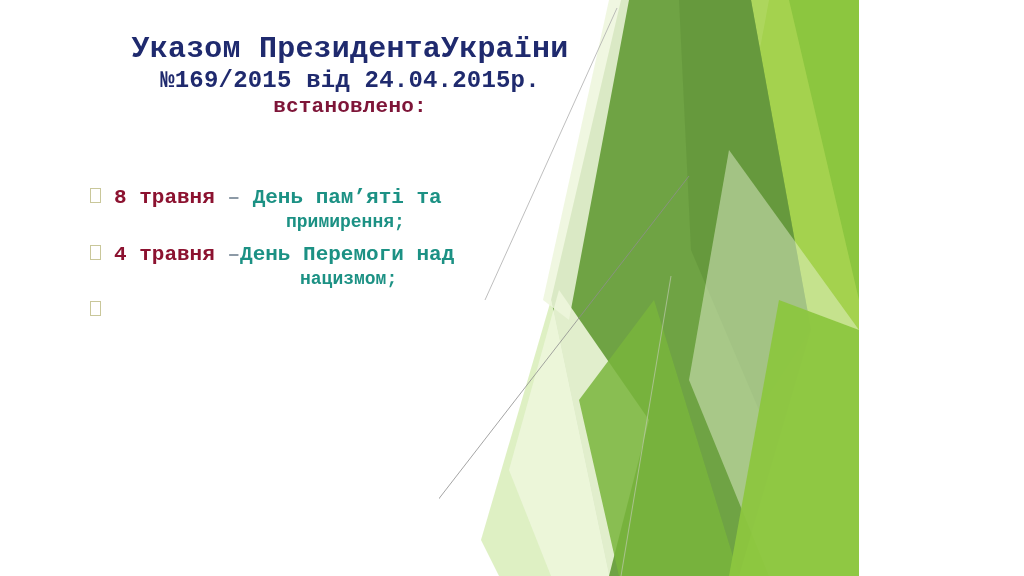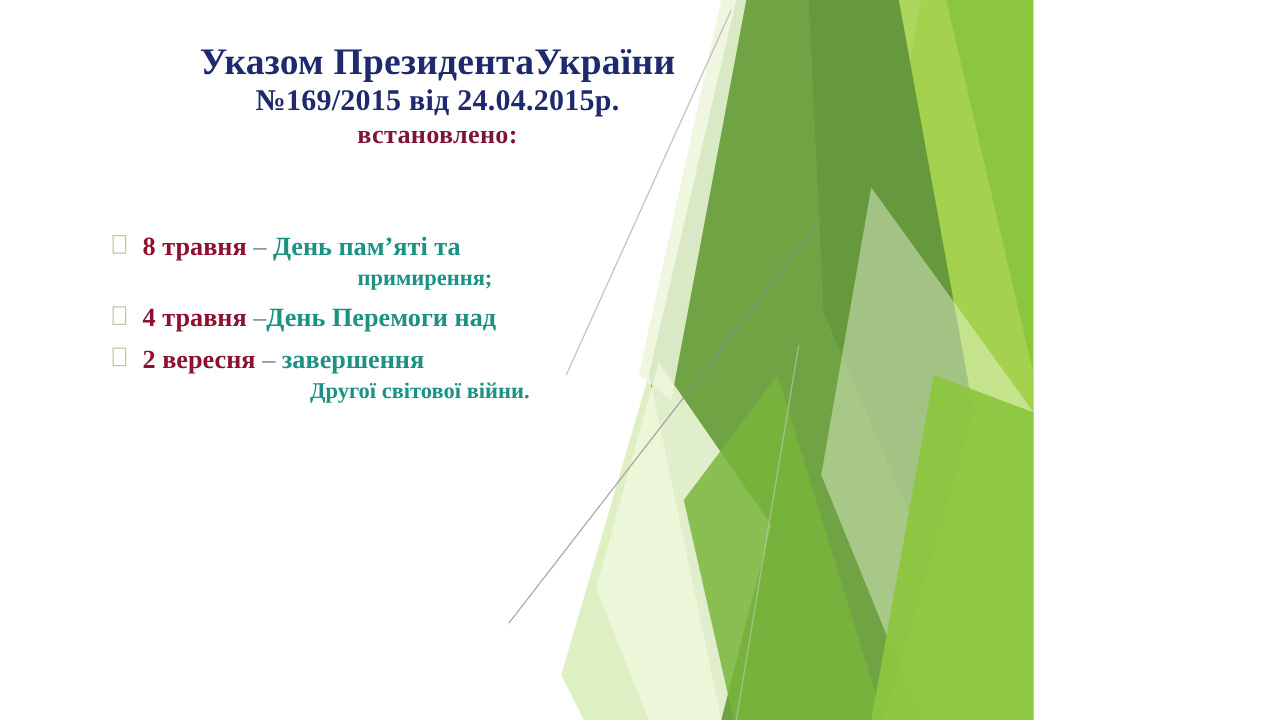--- a/index.html
+++ b/index.html
@@ -6,21 +6,22 @@
     margin: 0;
     padding: 0;
     background: #ffffff;
   }
   #slide {
     position: relative;
     width: 827px;
     height: 576px;
     background: #ffffff;
     overflow: hidden;
-    font-family: Liberation Serif, serif;
+    font-family: Liberation Mono, monospace;
+    padding-left: 32px;
   }
 
   
   #artwork {
     position: absolute;
     top: 0;
     right: 0;
     width: 420px;
     height: 576px;
     pointer-events: none;
@@ -155,22 +156,21 @@
 
     <div class="bullet-item">
       <span class="bullet-marker"></span>
       <span class="bullet-row row-first"><span class="date-part">8 травня</span><span class="dash-part"> – </span><span class="desc-part">День пам’яті та</span></span>
       <span class="row-cont ind-1">примирення;</span>
     </div>
 
     <div class="bullet-item">
       <span class="bullet-marker"></span>
       <span class="bullet-row row-first"><span class="date-part">4 травня</span><span class="dash-part"> –</span><span class="desc-part">День Перемоги над</span></span>
+      <span class="row-cont ind-2">нацизмом;</span>
     </div>
 
     <div class="bullet-item">
       <span class="bullet-marker"></span>
-      <span class="bullet-row row-first"><span class="date-part">2 вересня</span><span class="dash-part"> – </span><span class="desc-part">завершення</span></span>
-      <span class="row-cont ind-3">Другої світової війни.</span>
     </div>
 
   </div>
 </div>
 
 </body></html>

